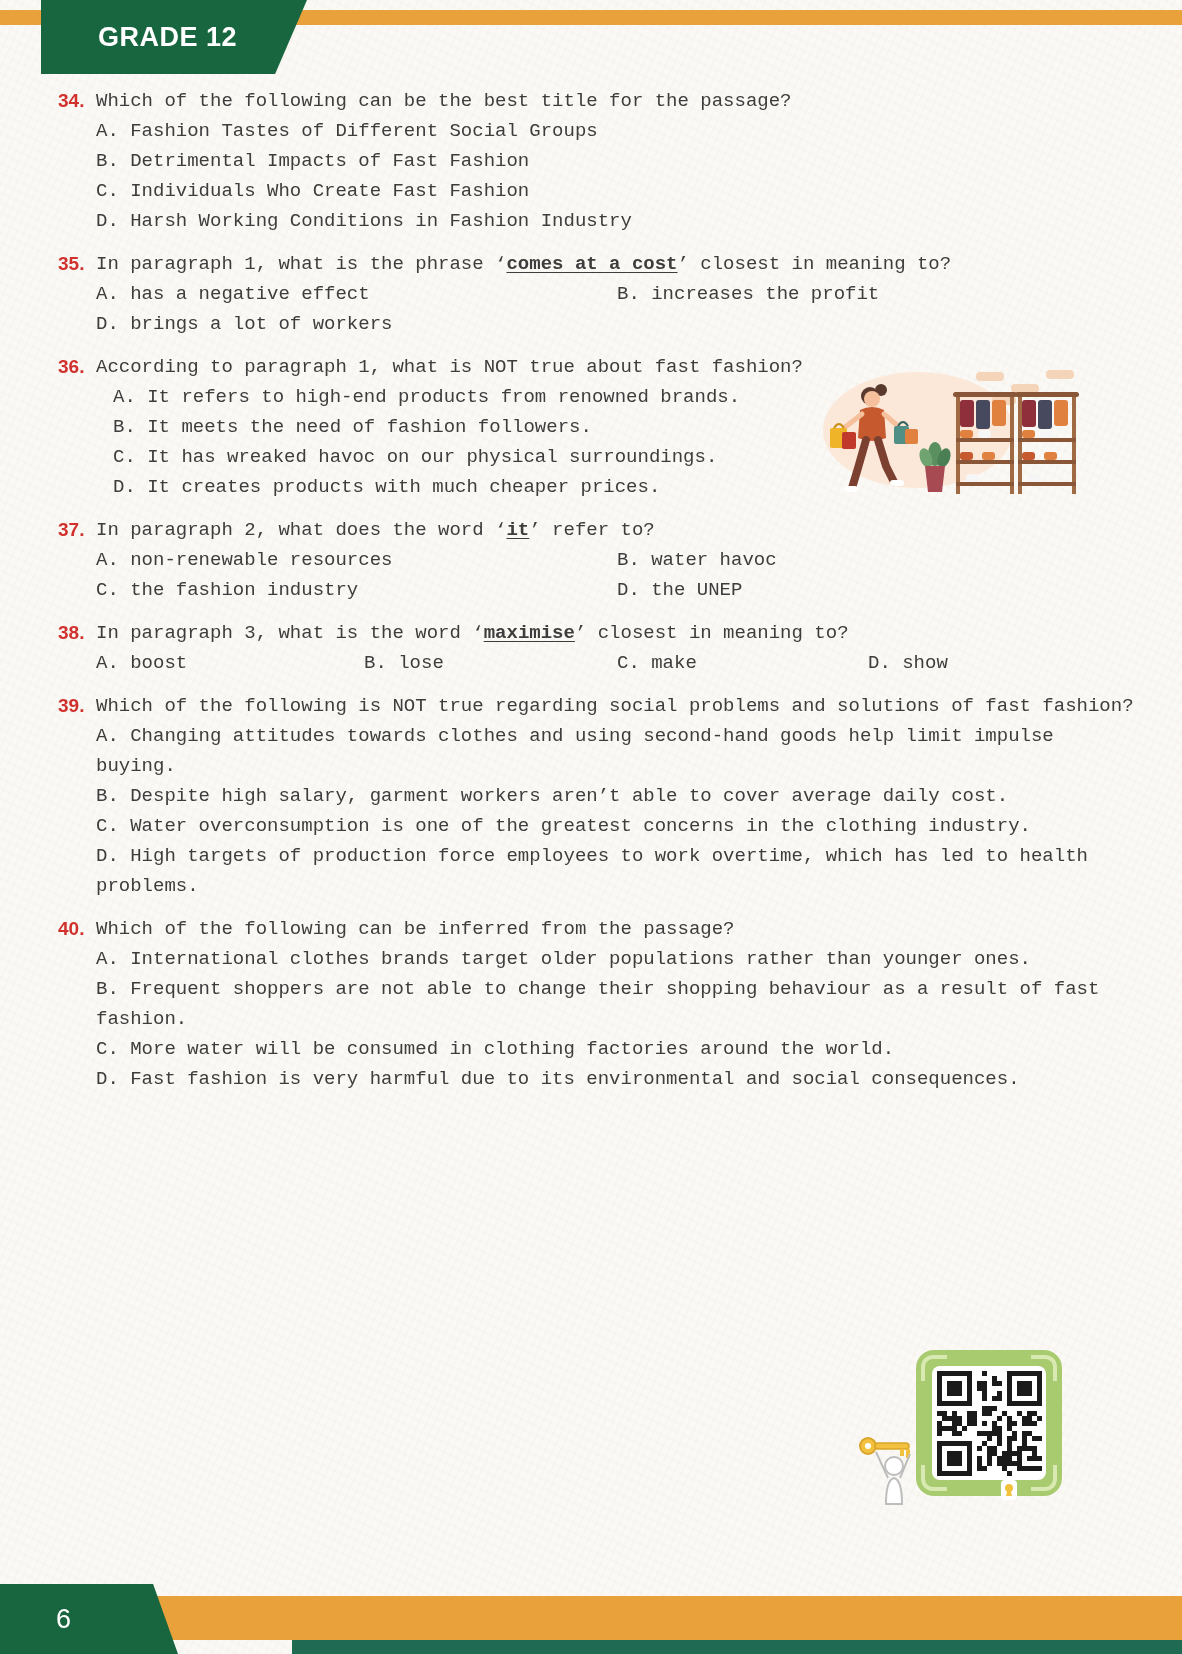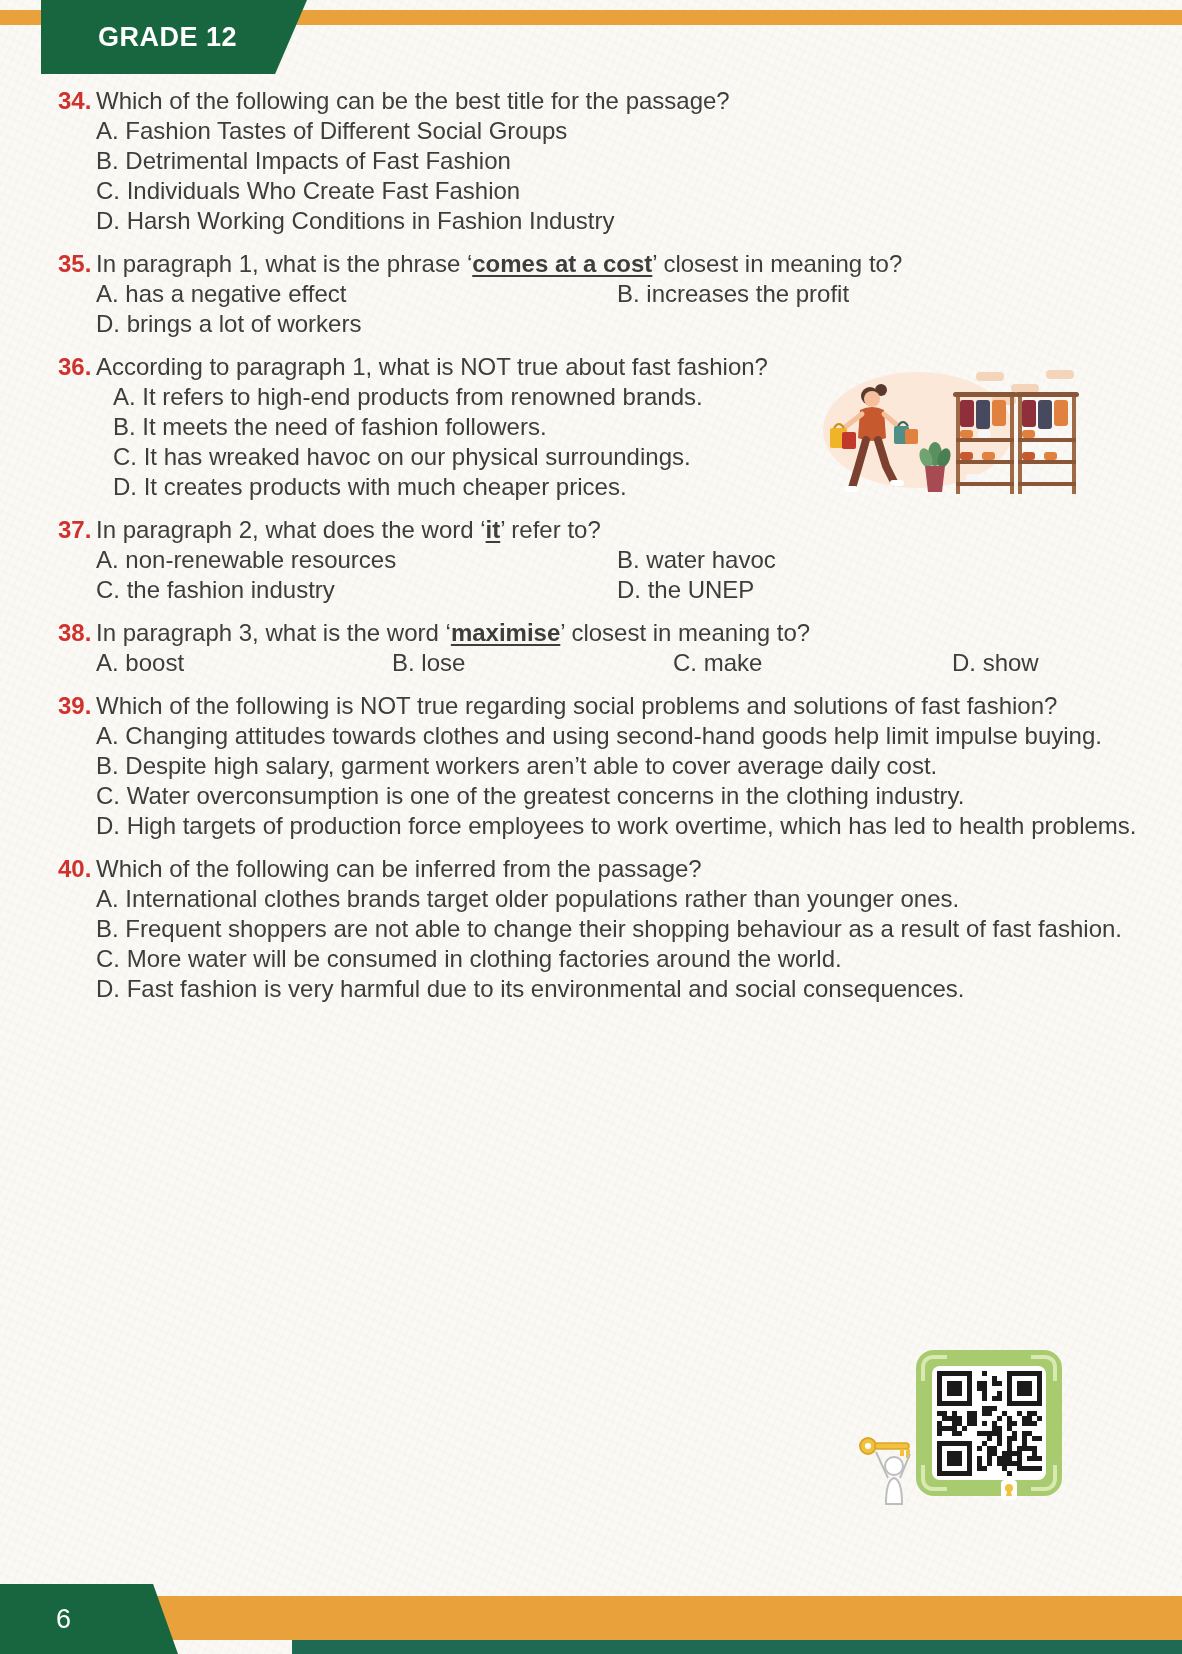--- a/index.html
+++ b/index.html
@@ -19,27 +19,27 @@
   .stripe-top { position:absolute; top:10px; left:0; right:0; height:15px; background:#e9a23b; z-index:1; }
   .banner {
     position:absolute; top:0; left:12px; width:266px; height:74px; background:#17663f;
     clip-path:polygon(0 0, 100% 0, 88% 100%, 0 100%);
     display:flex; align-items:center; padding-left:57px; z-index:3;margin-left:29px;
   }
   .banner span { color:#ffffff; font-size:27px; font-weight:700; letter-spacing:0.5px; }
 
   
   .content { position:absolute; top:86px; left:58px; right:40px; z-index:2; }
-  .q { display:flex; margin-bottom:13px; font-size:24px; line-height:30px; }
+  .q { display:flex; margin-bottom:13px; font-size:19px; line-height:30px; }
   .qnum { width:38px; flex:none; color:#d0312d; font-weight:700; }
-  .qbody { flex:1; position:relative; }
+  .qbody { flex:1; position:relative;font-family:Liberation Mono, monospace; }
   .qtext { font-weight:500; }
   .u { text-decoration:underline; text-underline-offset:3px; font-weight:600; }
   .grid2 { display:grid; grid-template-columns:521px 1fr; }
-  .grid4 { display:grid; grid-template-columns:268px 253px 251px 1fr;gap:28px; }
+  .grid4 { display:grid; grid-template-columns:268px 253px 251px 1fr; }
   .narrow-opts { max-width:660px;margin-left:17px; }
 
   .illus { position:absolute; top:14px; right:36px; width:300px; height:140px; }
 
   
   .qr-wrap { position:absolute; right:120px; bottom:158px; width:146px; height:146px; z-index:2; }
   .qr-frame { position:absolute; inset:0; background:#a9cb6f; border-radius:18px; }
   .qr-inner { position:absolute; inset:16px; background:#ffffff; border-radius:8px;
               display:flex; align-items:center; justify-content:center; }
   .br { position:absolute; width:26px; height:26px; border:4px solid #d8eab2; }

